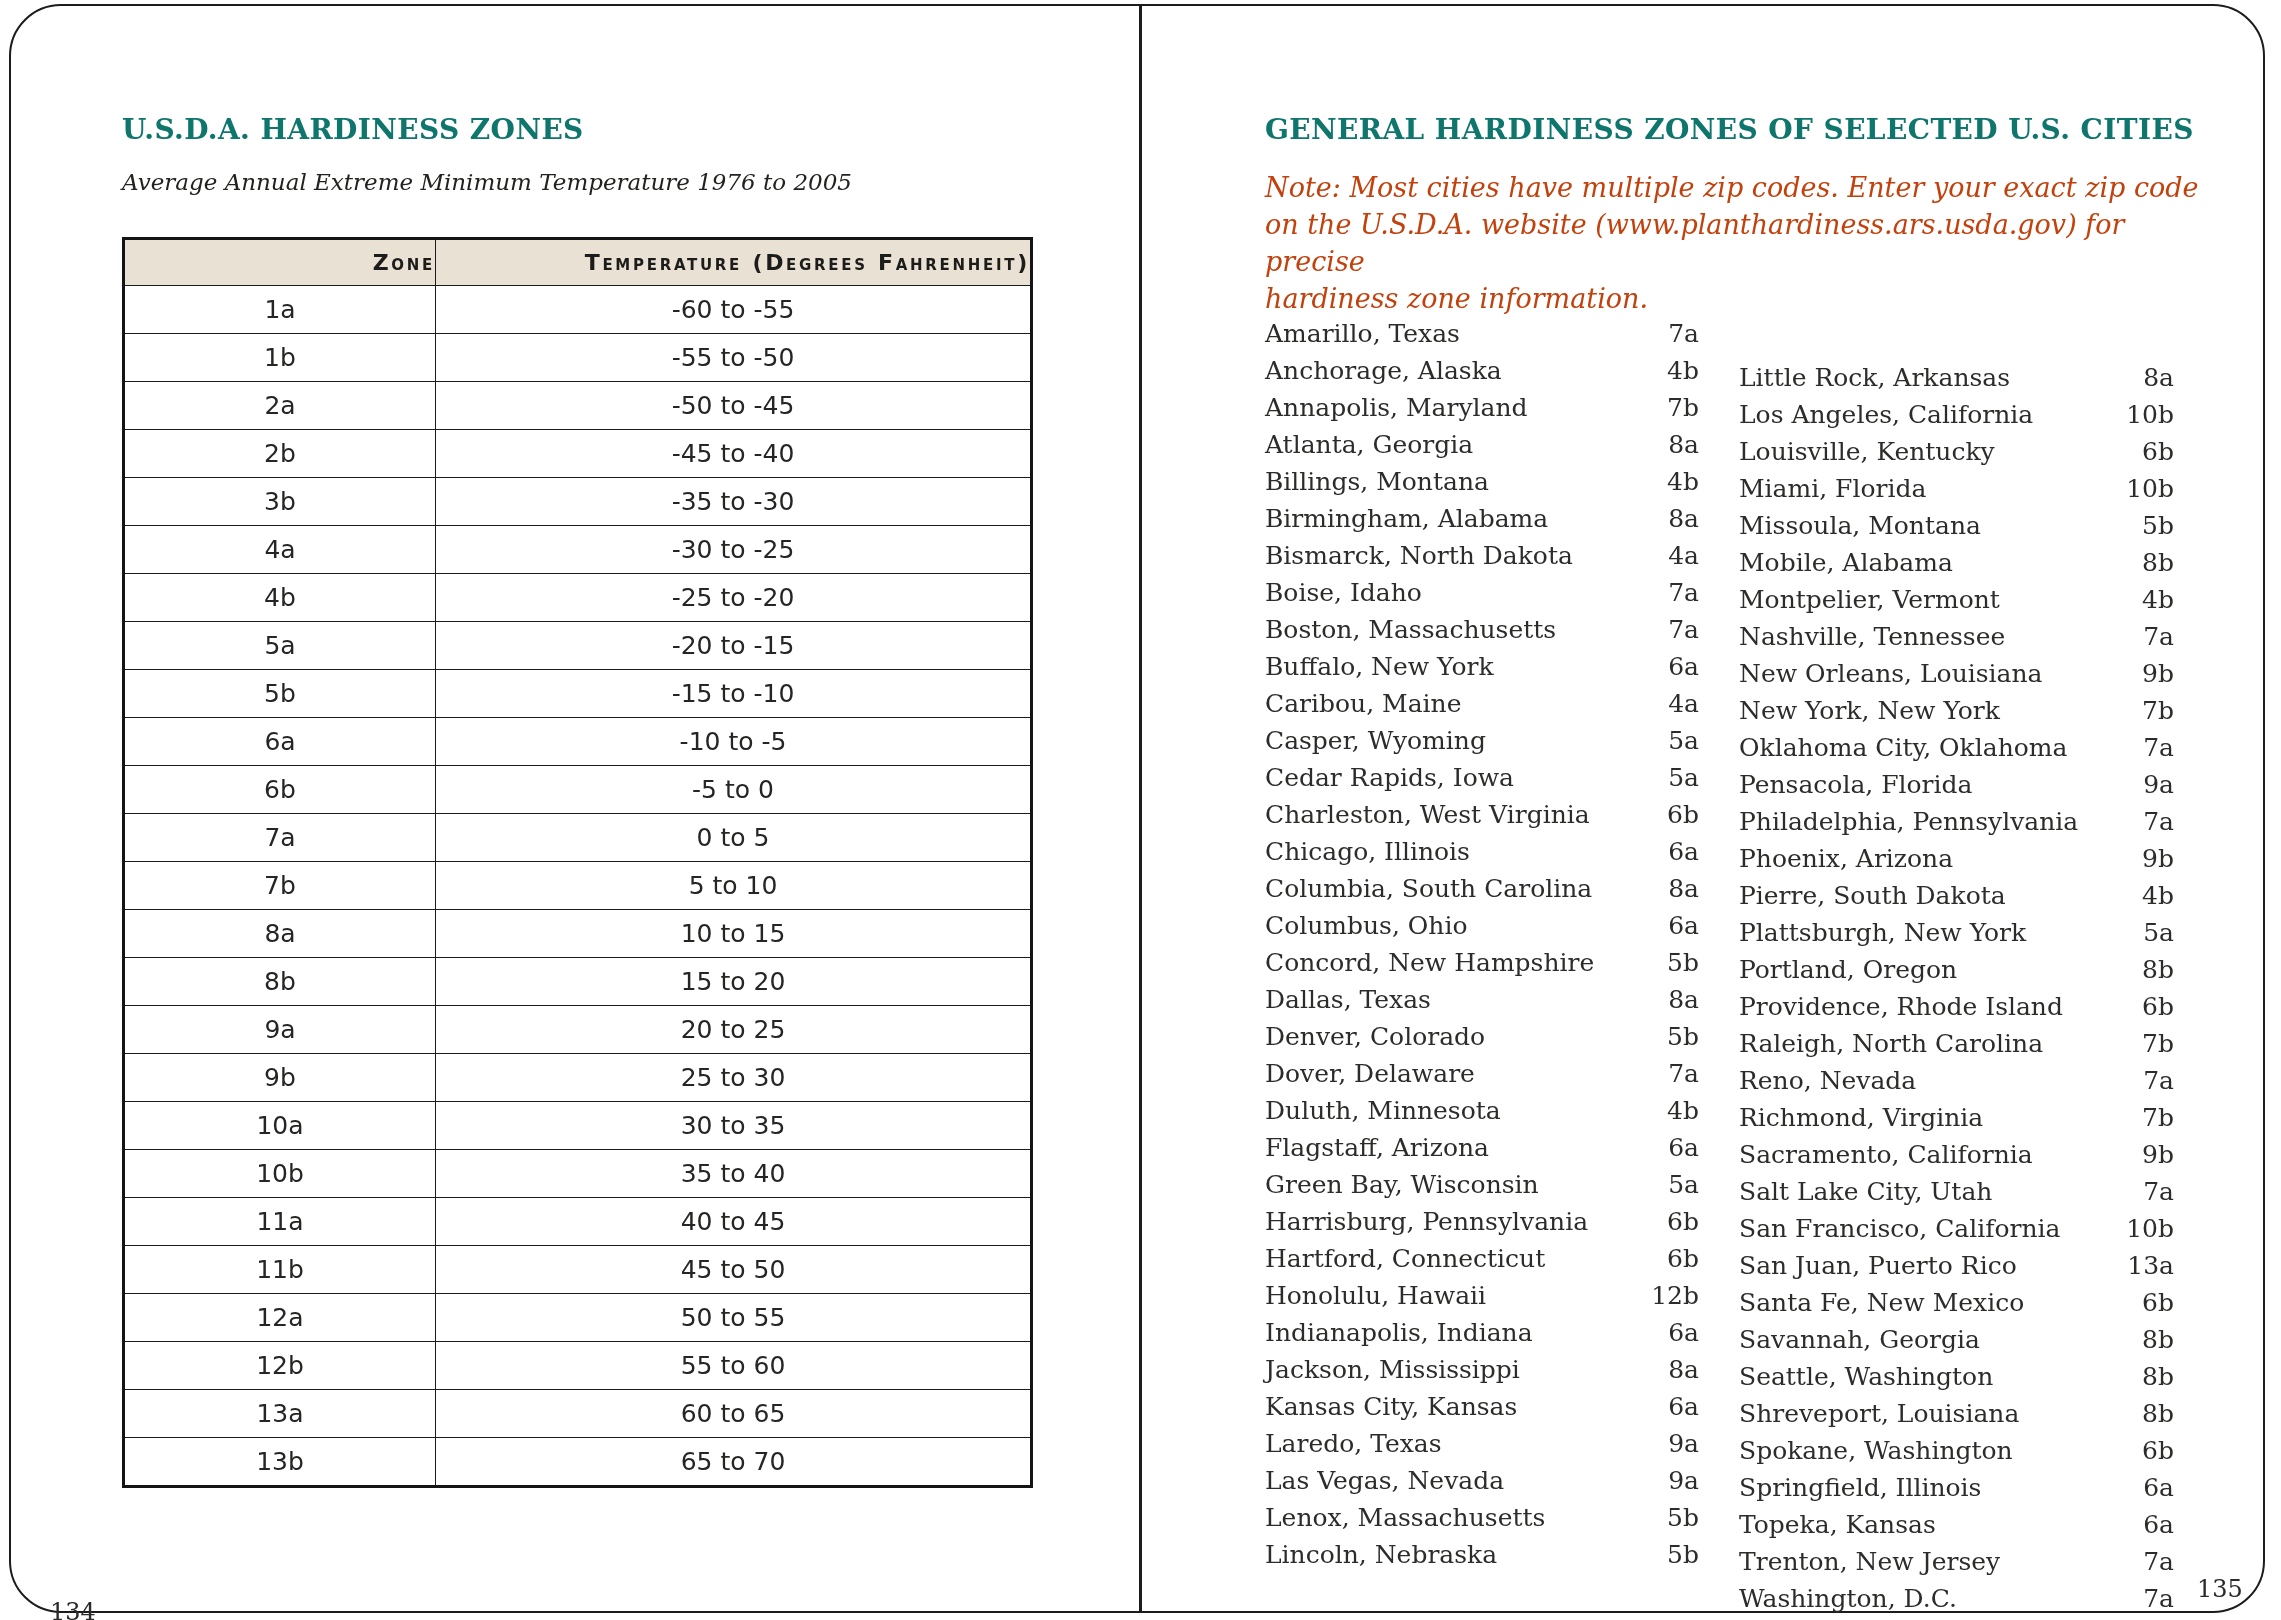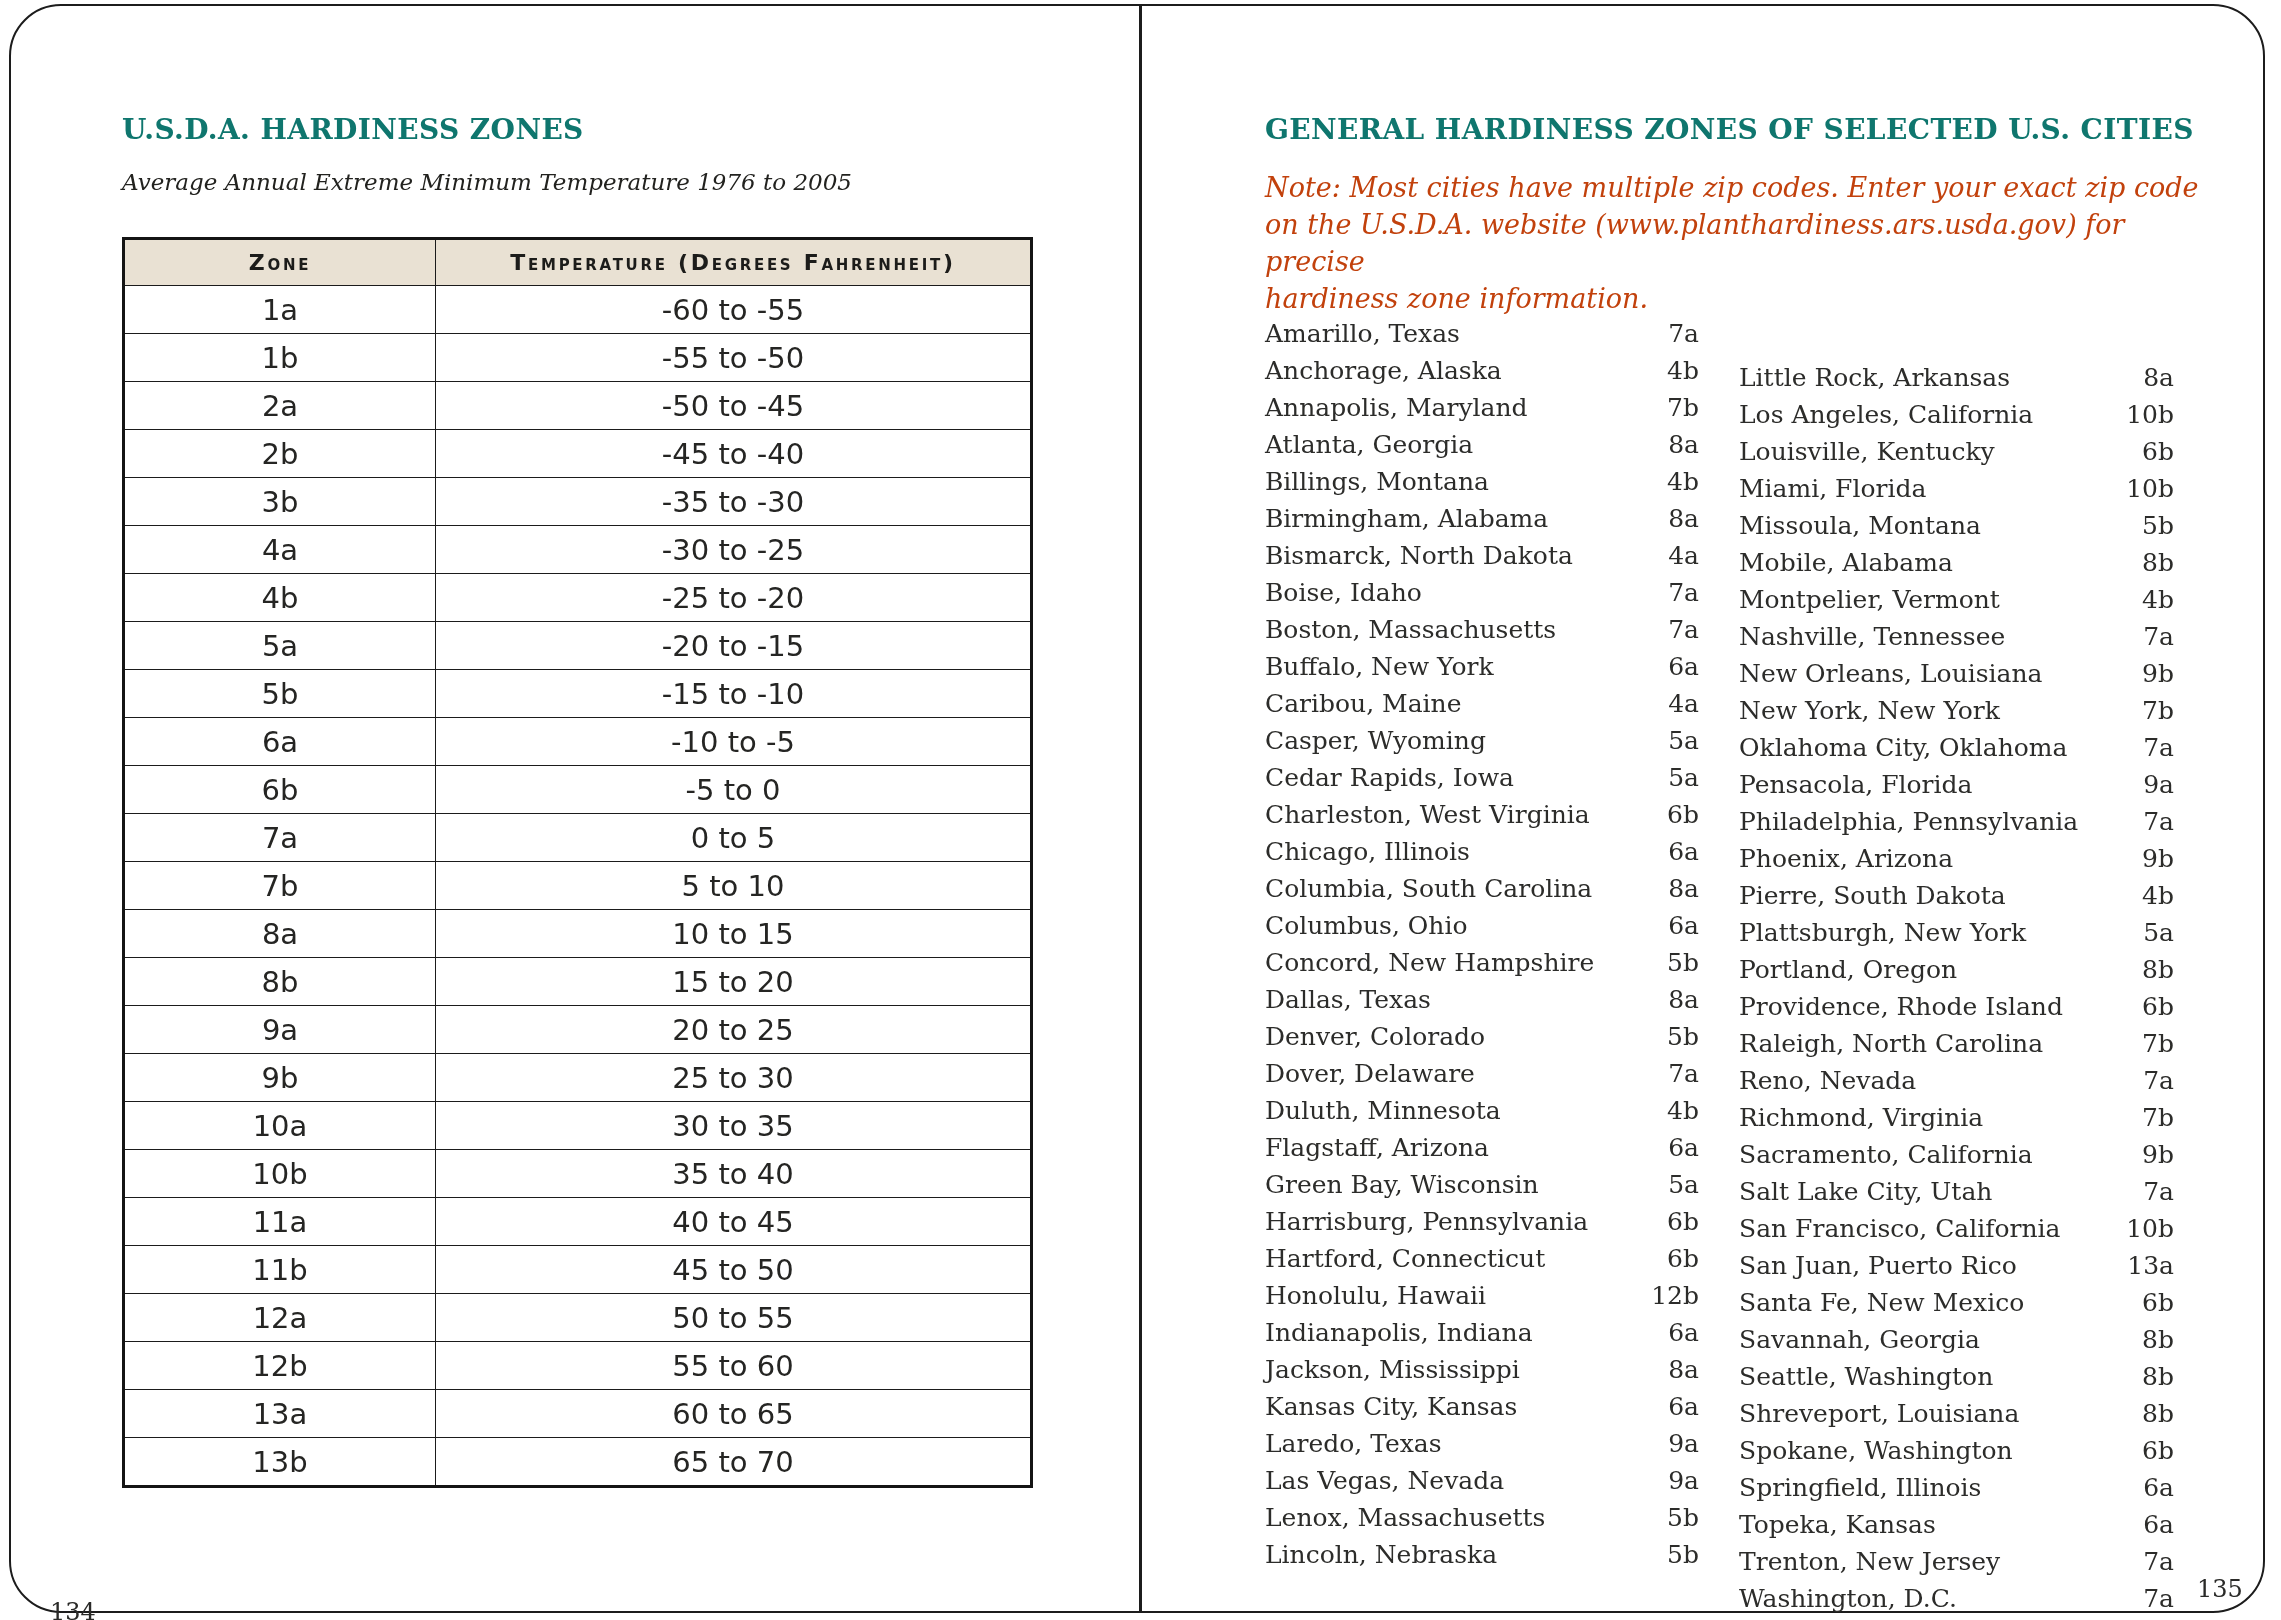--- a/index.html
+++ b/index.html
@@ -37,23 +37,23 @@
     border-collapse:collapse;table-layout:fixed;
     font-family:"DejaVu Sans",sans-serif;
     border:3.6px solid #141414;
   }
   .zone-table th,.zone-table td{
     border:1.8px solid #1b1b1b;text-align:center;vertical-align:middle;
     padding:0;
   }
   .zone-table th{
     background:#e9e1d3;height:45px;font-size:22px;font-weight:700;
-    font-variant:small-caps;letter-spacing:2.7px;color:#1c1c1a;
-  }
-  .zone-table td{height:47px;font-size:29px;color:#252523;}
+    font-variant:small-caps;letter-spacing:2.7px;color:#1c1c1a;text-align:right;
+  }
+  .zone-table td{height:47px;font-size:25px;color:#252523;}
   .col-zone{width:312px;}
   .cities{
     position:absolute;top:319px;display:flex;flex-direction:column;
   }
   .cities-col1{left:1265px;width:434px;}
   .cities-col2{left:1739px;width:435px;margin-top:44px;}
   .city-row{
     display:flex;justify-content:space-between;align-items:baseline;
     height:37px;font-size:25px;color:#2c2c2a;white-space:nowrap;
   }

